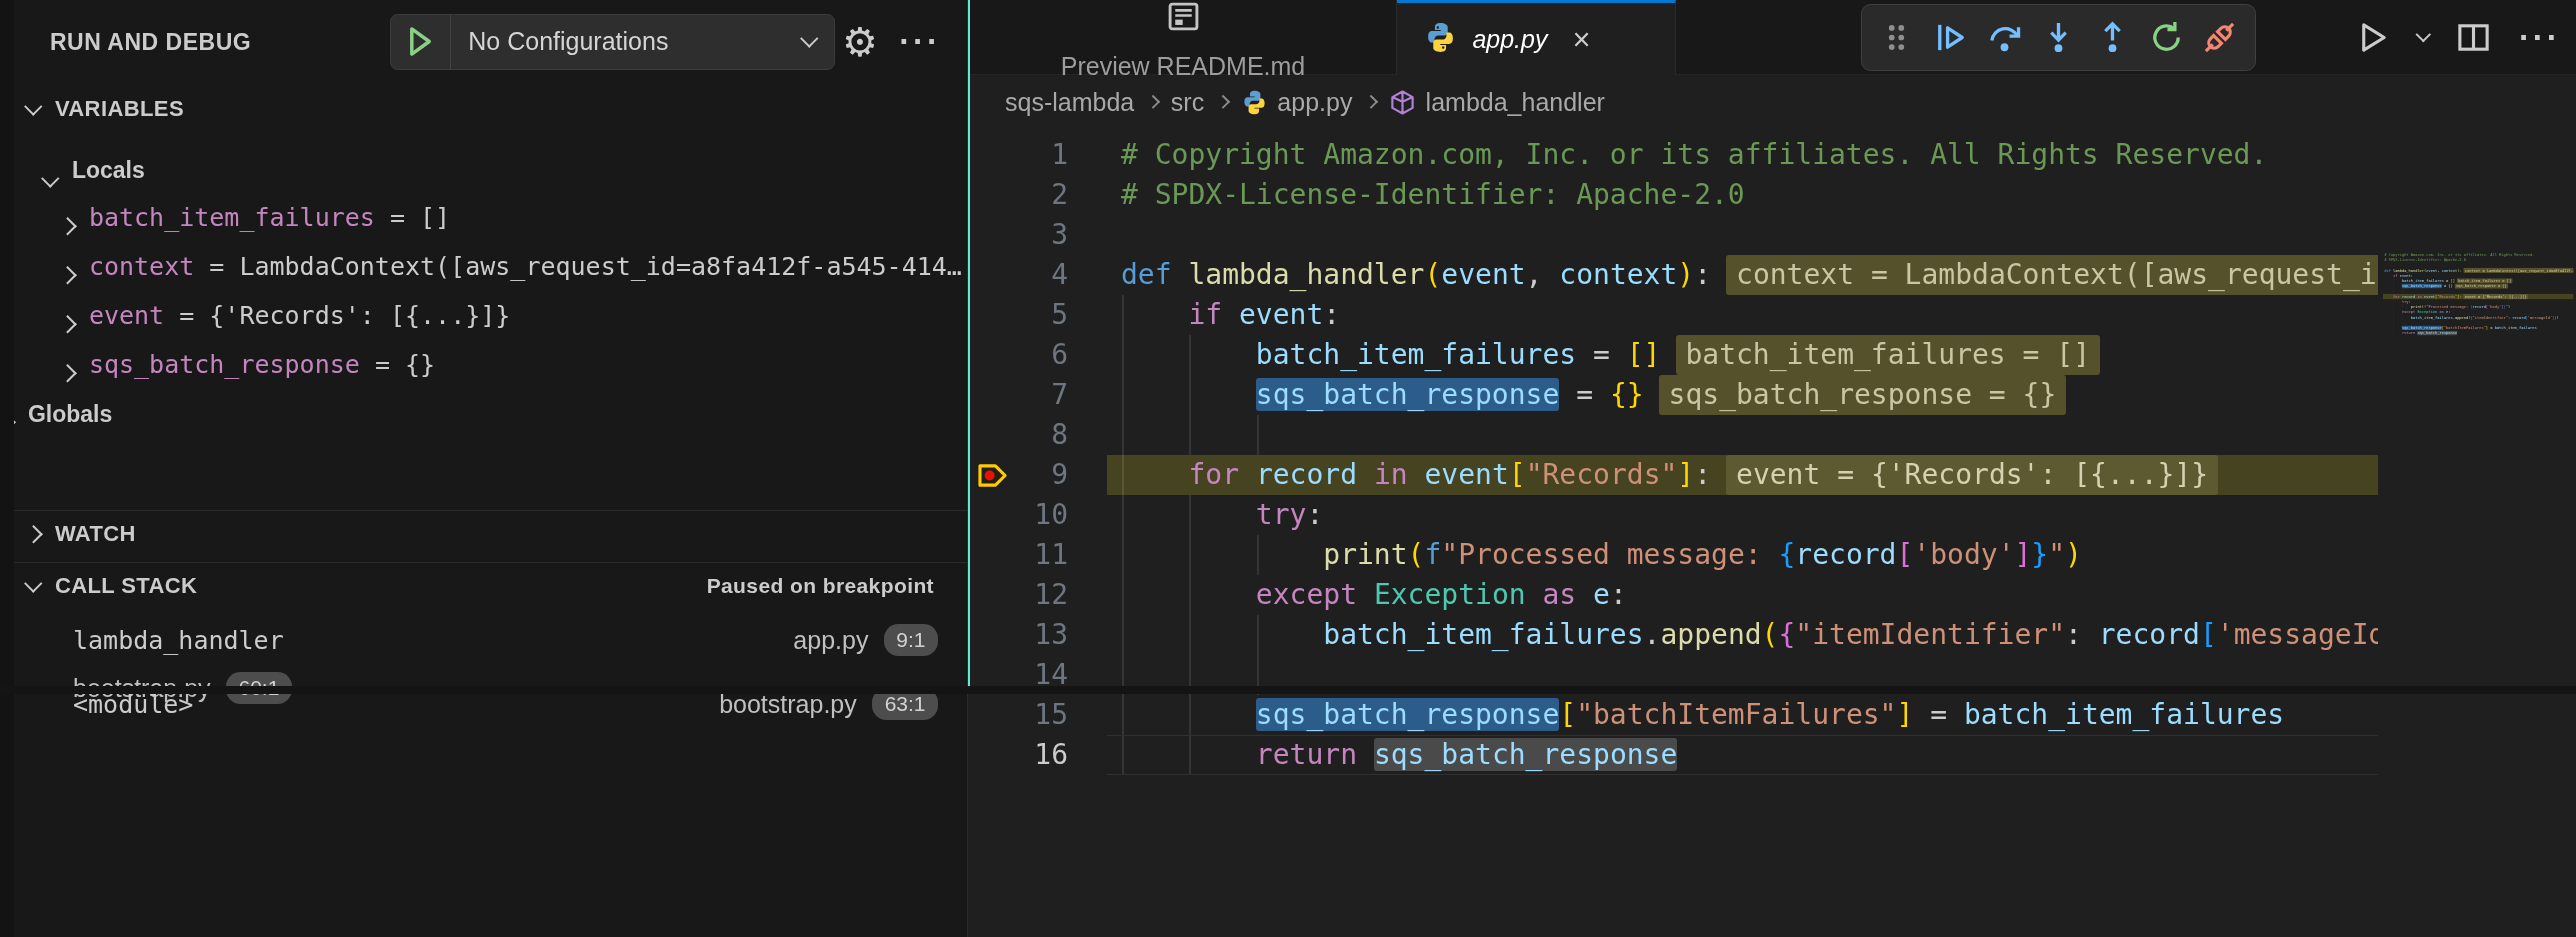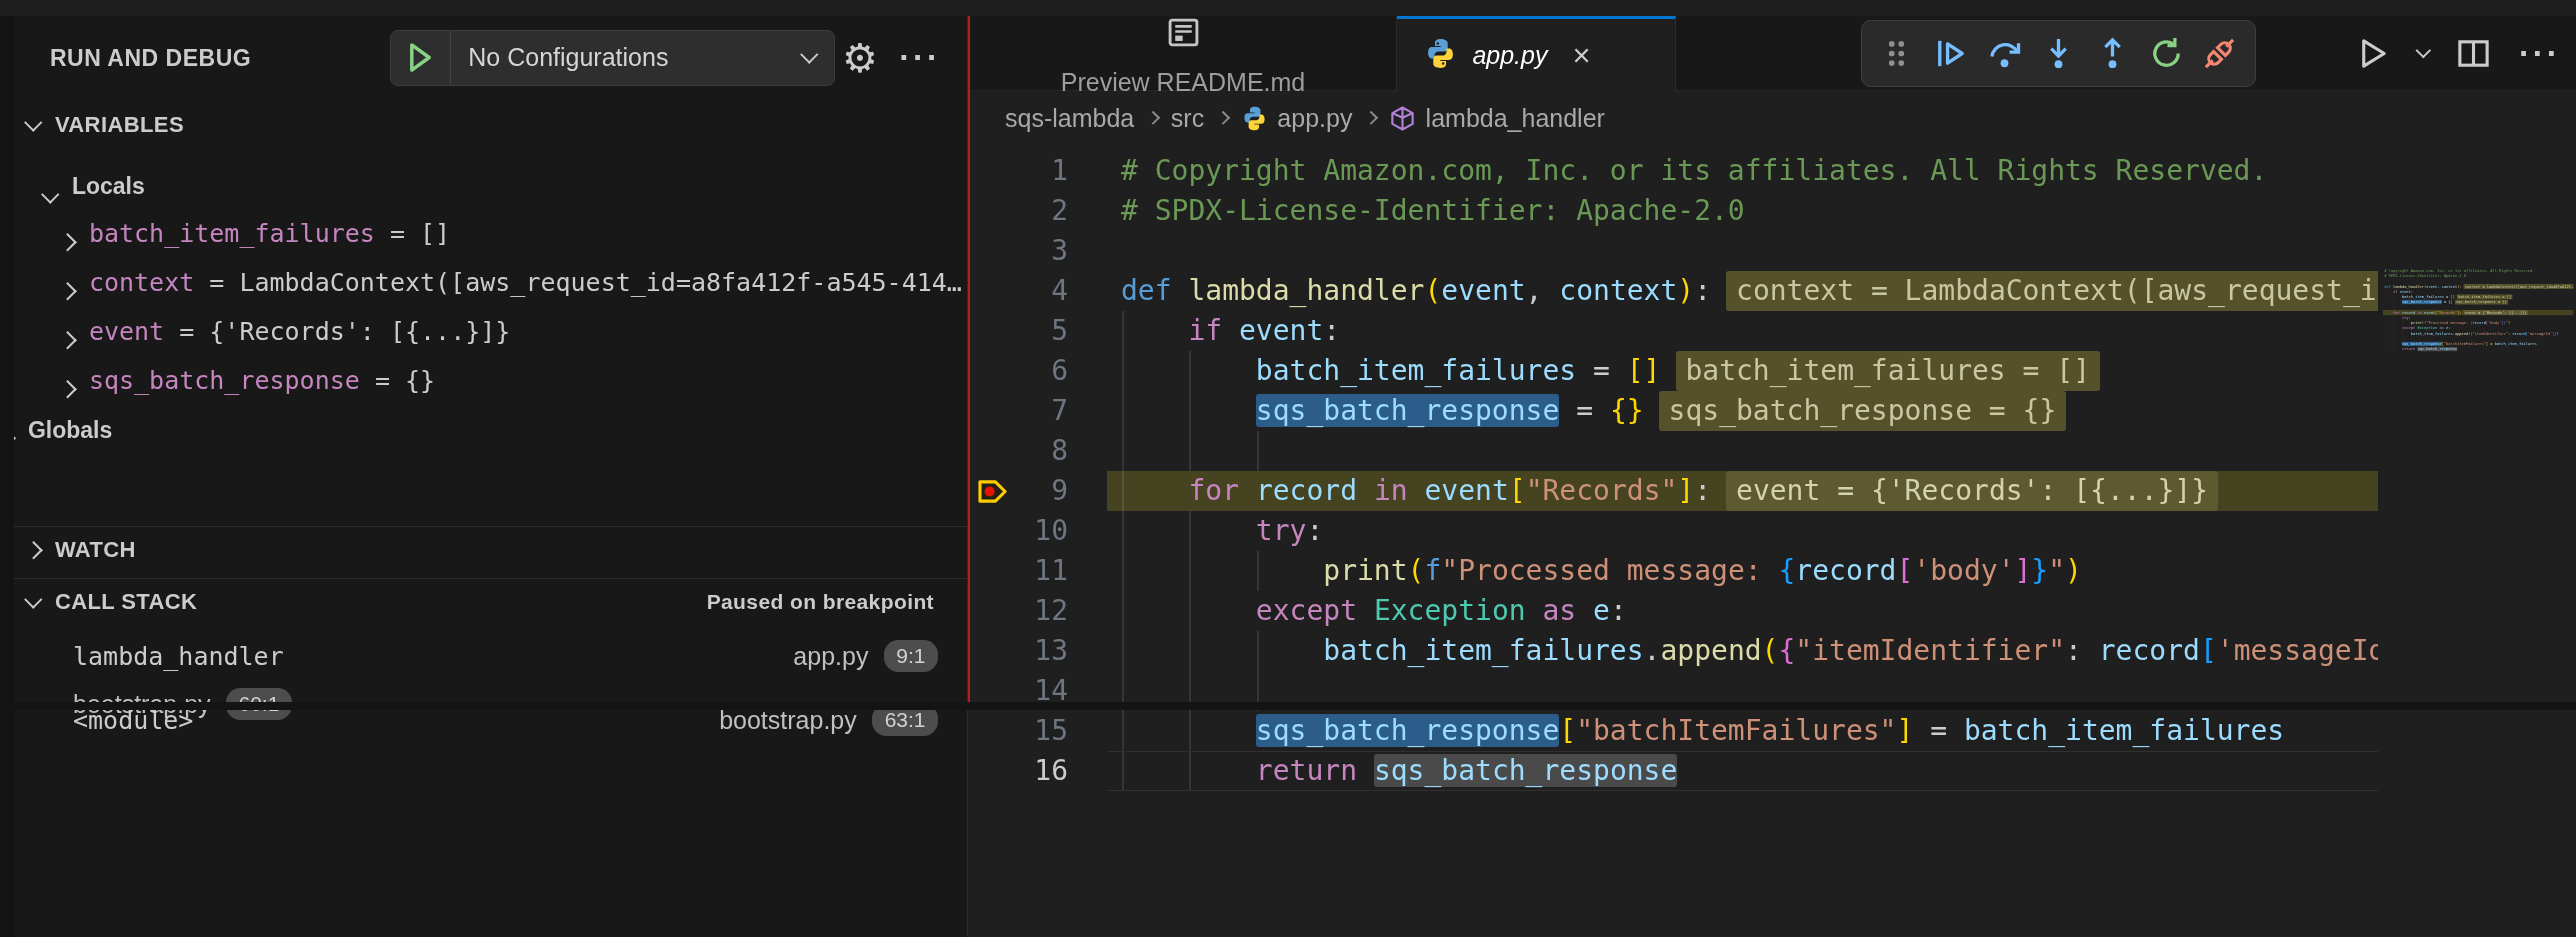--- a/index.html
+++ b/index.html
@@ -1,18 +1,18 @@
 <!DOCTYPE html>
 <html><head>
 <meta charset="utf-8">
 <style>
   * { margin:0; padding:0; box-sizing:border-box; }
   html,body { width:2576px; height:938px; background:#1f1f1f; overflow:hidden;
     font-family:"Liberation Sans", sans-serif; }
-  #app { position:relative; width:2576px; height:694px; background:#b91c1c;margin-top:16px; }
+  #app { position:relative; width:2576px; height:694px; background:#5eead4; }
 
   
   #sidebar { position:absolute; left:0; top:0; width:968px; height:938px;
     background:#181818; border-right:1.9px solid #2b2b2b; }
   #left-edge { position:absolute; left:0; top:0; width:13.5px; height:938px; background:#131313; }
   #bottom-edge { position:absolute; left:0; bottom:0; width:2576px; height:7.7px; background:#141414; z-index:40; }
 
   .sb-header { position:absolute; left:0; top:0; width:100%; height:85px; display:flex; align-items:center; }
   .sb-title { position:absolute; left:50px; color:#cccccc; font-size:23px; font-weight:bold; letter-spacing:0.5px; }
   .config-dropdown { position:absolute; left:390px; top:13.5px; width:445px; height:56px;

